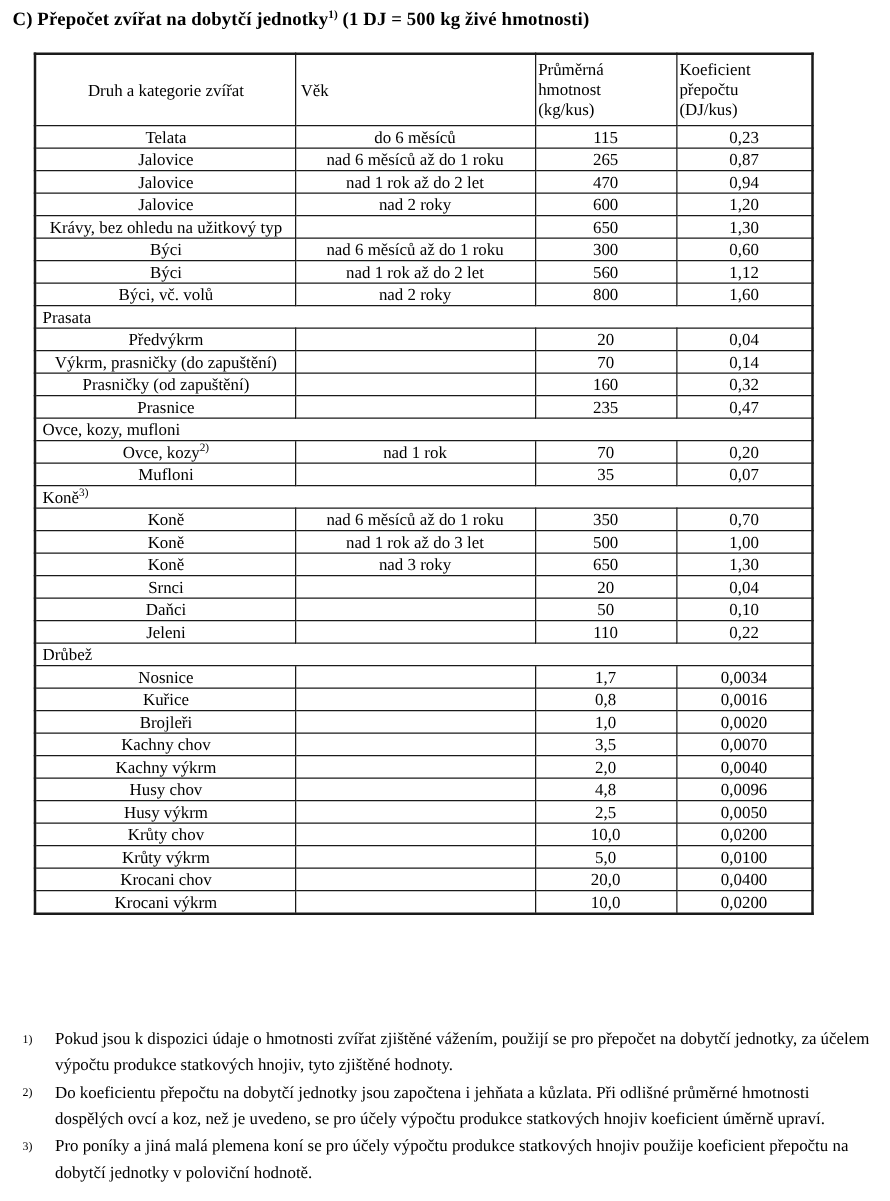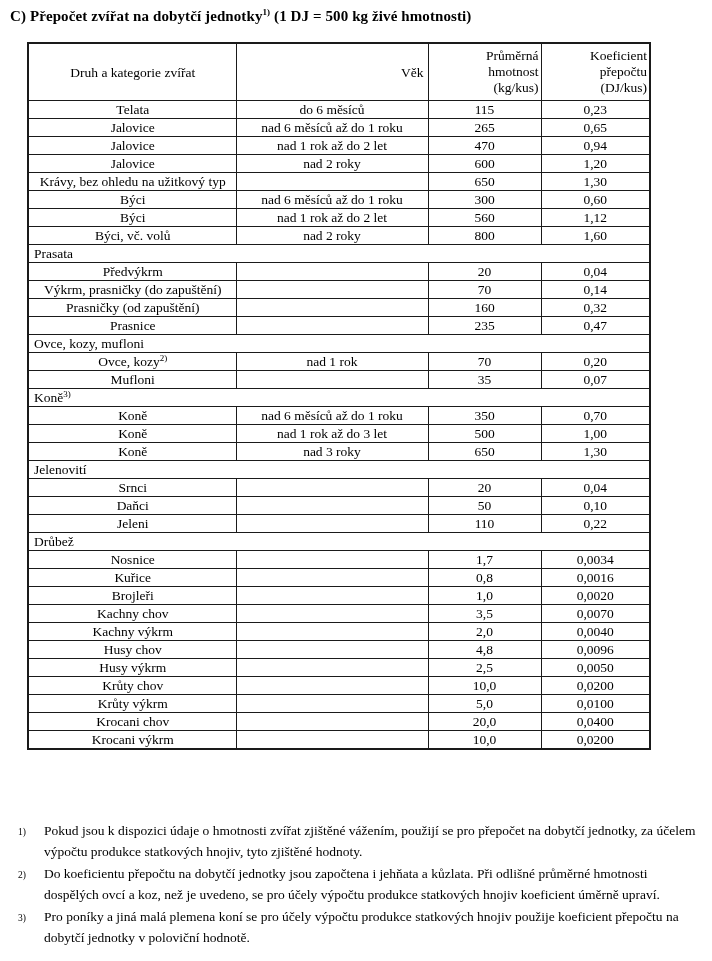--- a/index.html
+++ b/index.html
@@ -47,21 +47,21 @@
   table.lu th, table.lu td {
     border: 1px solid #1a1a1a;
     padding: 0 4px;
     height: 17px;
     line-height: 17px;
     overflow: hidden;
     white-space: nowrap;
   }
   table.lu thead th {
     font-weight: normal;
-    text-align: right;
+    text-align: left;
     vertical-align: middle;
     height: 52px;
   }
   table.lu thead th.cat {
     text-align: center;
     padding-left: 5px;
     vertical-align: middle;
   }
   table.lu thead th.multi {
     white-space: pre-line;
@@ -136,21 +136,21 @@
         <tr>
           <td class="cat">Telata</td>
           <td class="age">do 6 měsíců</td>
           <td class="num">115</td>
           <td class="num">0,23</td>
         </tr>
         <tr>
           <td class="cat">Jalovice</td>
           <td class="age">nad 6 měsíců až do 1 roku</td>
           <td class="num">265</td>
-          <td class="num">0,65</td>
+          <td class="num">0,87</td>
         </tr>
         <tr>
           <td class="cat">Jalovice</td>
           <td class="age">nad 1 rok až do 2 let</td>
           <td class="num">470</td>
           <td class="num">0,94</td>
         </tr>
         <tr>
           <td class="cat">Jalovice</td>
           <td class="age">nad 2 roky</td>
@@ -236,23 +236,20 @@
           <td class="cat">Koně</td>
           <td class="age">nad 1 rok až do 3 let</td>
           <td class="num">500</td>
           <td class="num">1,00</td>
         </tr>
         <tr>
           <td class="cat">Koně</td>
           <td class="age">nad 3 roky</td>
           <td class="num">650</td>
           <td class="num">1,30</td>
-        </tr>
-        <tr>
-          <td class="section-cell" colspan="4">Jelenovití</td>
         </tr>
         <tr>
           <td class="cat">Srnci</td>
           <td class="age">&nbsp;</td>
           <td class="num">20</td>
           <td class="num">0,04</td>
         </tr>
         <tr>
           <td class="cat">Daňci</td>
           <td class="age">&nbsp;</td>

